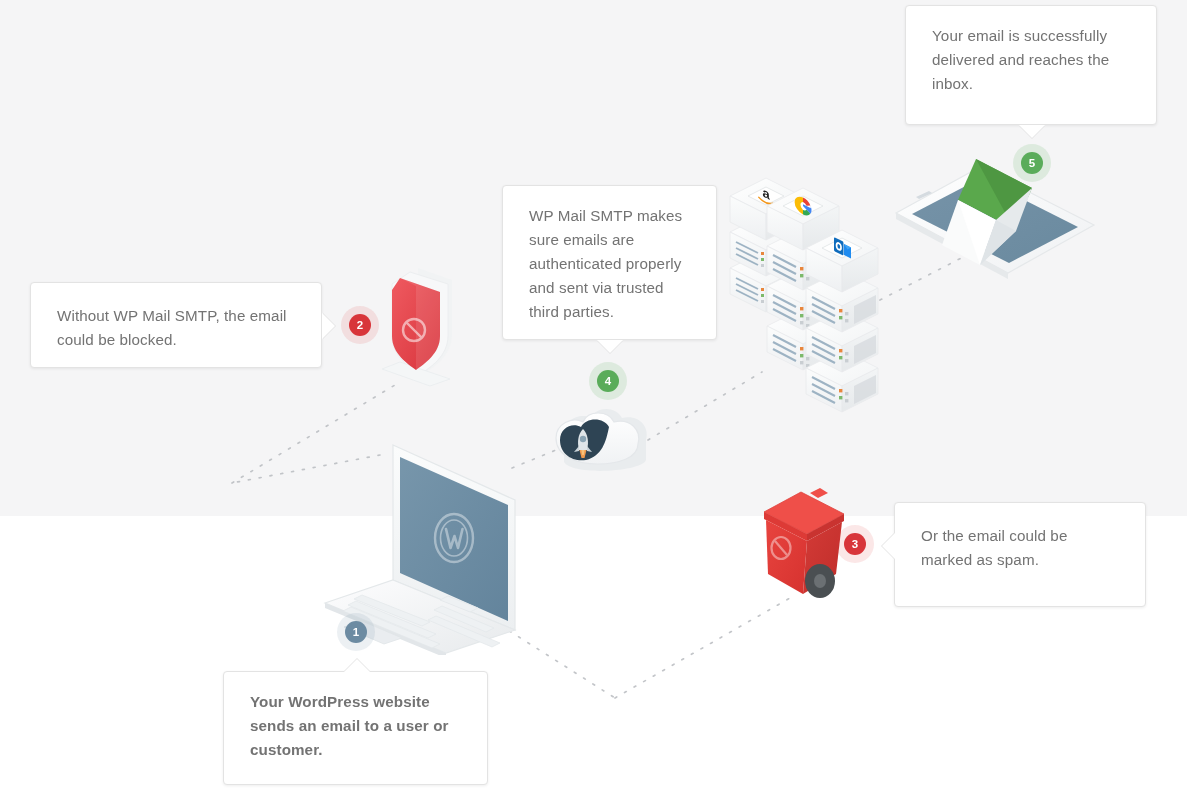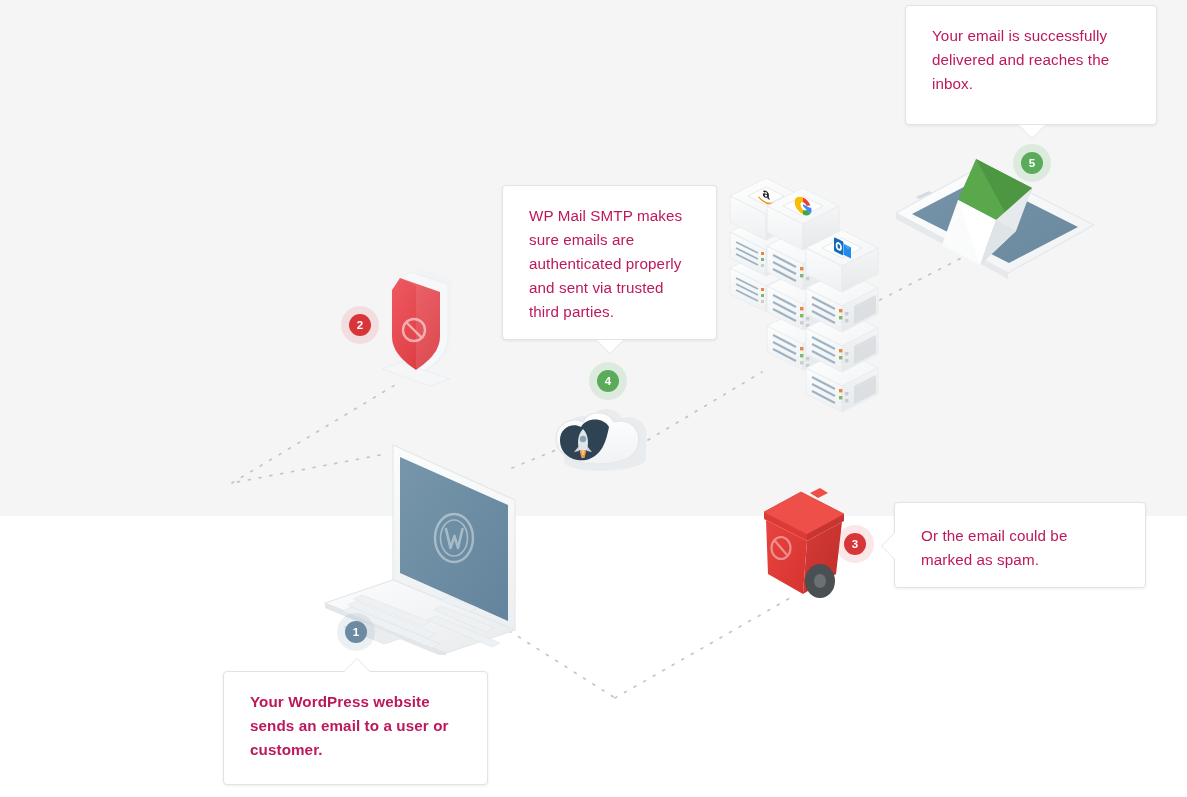--- a/index.html
+++ b/index.html
@@ -24,21 +24,21 @@
     position:absolute;
     background:#ffffff;
     border:1px solid #e3e3e3;
     border-radius:4px;
     box-shadow:0 1px 3px rgba(0,0,0,.07);
     box-sizing:border-box;
     padding:18px 22px 18px 26px;
   }
   .callout p{
     margin:0;
-    color:#be185d;
+    color:#737373;
     font-size:15.2px;
     line-height:24px;
     letter-spacing:.1px;
   }
   
   .tail{position:absolute;width:0;height:0;}
   .tail-down{
     border-left:13px solid transparent;
     border-right:13px solid transparent;
     border-top:13px solid #ffffff;
@@ -460,22 +460,26 @@
   <div class="callout" style="left:905px;top:5px;width:252px;height:120px;">
     <p>Your email is successfully delivered and reaches the inbox.</p>
     <div class="tail tail-down" style="left:113px;top:119px;"></div>
   </div>
 
   <div class="callout" style="left:502px;top:185px;width:215px;height:155px;">
     <p>WP Mail SMTP makes sure emails are authenticated properly and sent via trusted third parties.</p>
     <div class="tail tail-down" style="left:94px;top:154px;"></div>
   </div>
 
-
-  <div class="callout" style="left:894px;top:502px;width:252px;height:86px;padding-top:21px;">
+  <div class="callout" style="left:30px;top:282px;width:292px;height:86px;padding-top:21px;">
+    <p>Without WP Mail SMTP, the email could be blocked.</p>
+    <div class="tail tail-right" style="left:291px;top:30px;"></div>
+  </div>
+
+  <div class="callout" style="left:894px;top:502px;width:252px;height:105px;padding-top:21px;">
     <p>Or the email could be marked as spam.</p>
     <div class="tail tail-left" style="left:-13px;top:30px;"></div>
   </div>
 
   <div class="callout" style="left:223px;top:671px;width:265px;height:114px;font-weight:bold;">
     <p>Your WordPress website sends an email to a user or customer.</p>
     <div class="tail tail-up" style="left:120px;top:-13px;"></div>
   </div>
 
   <div class="badge-halo halo-blue" style="left:337px;top:613px;"></div>

